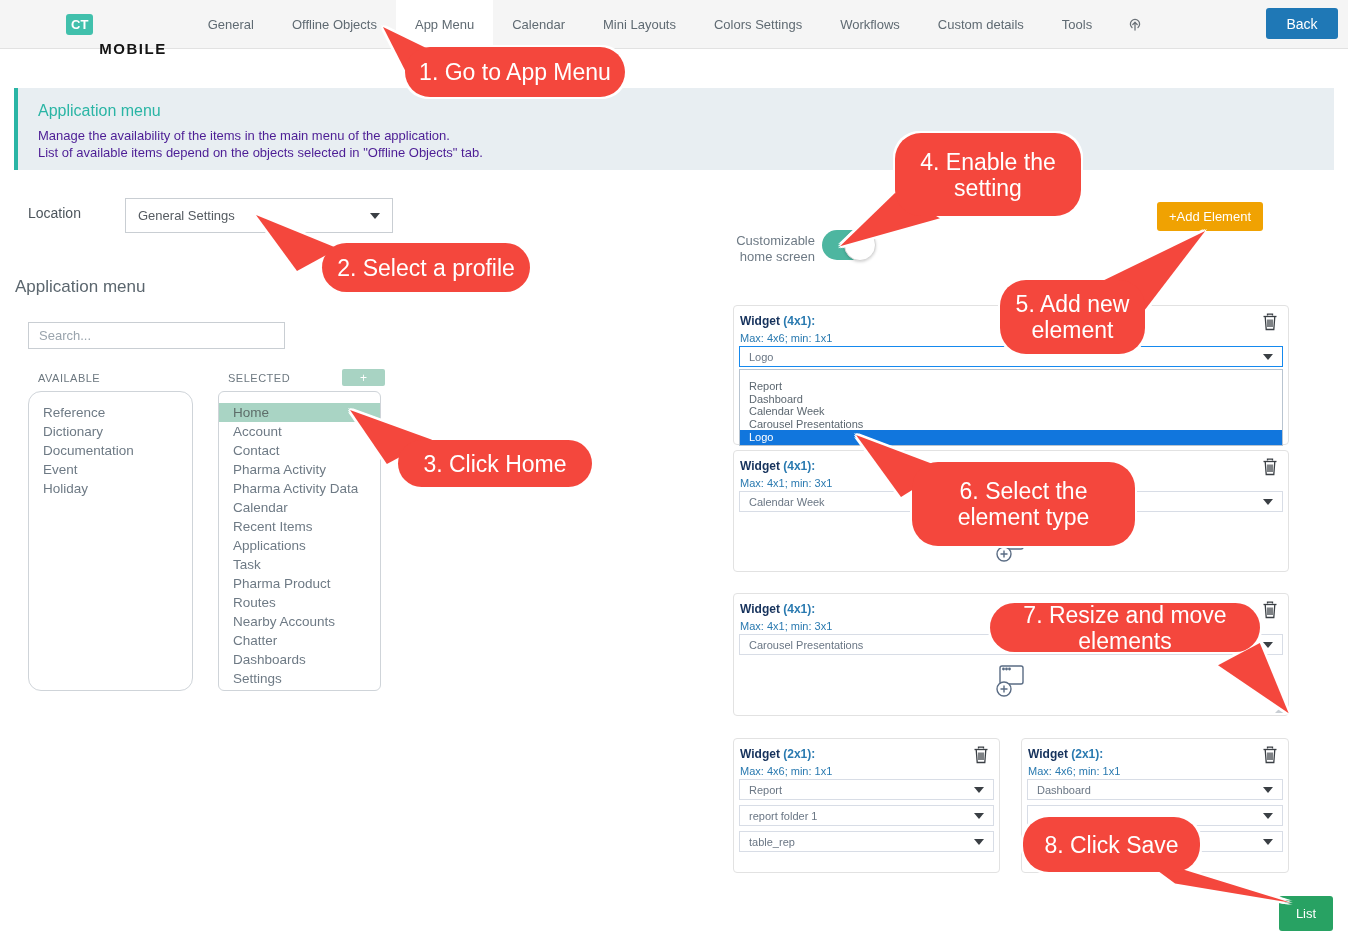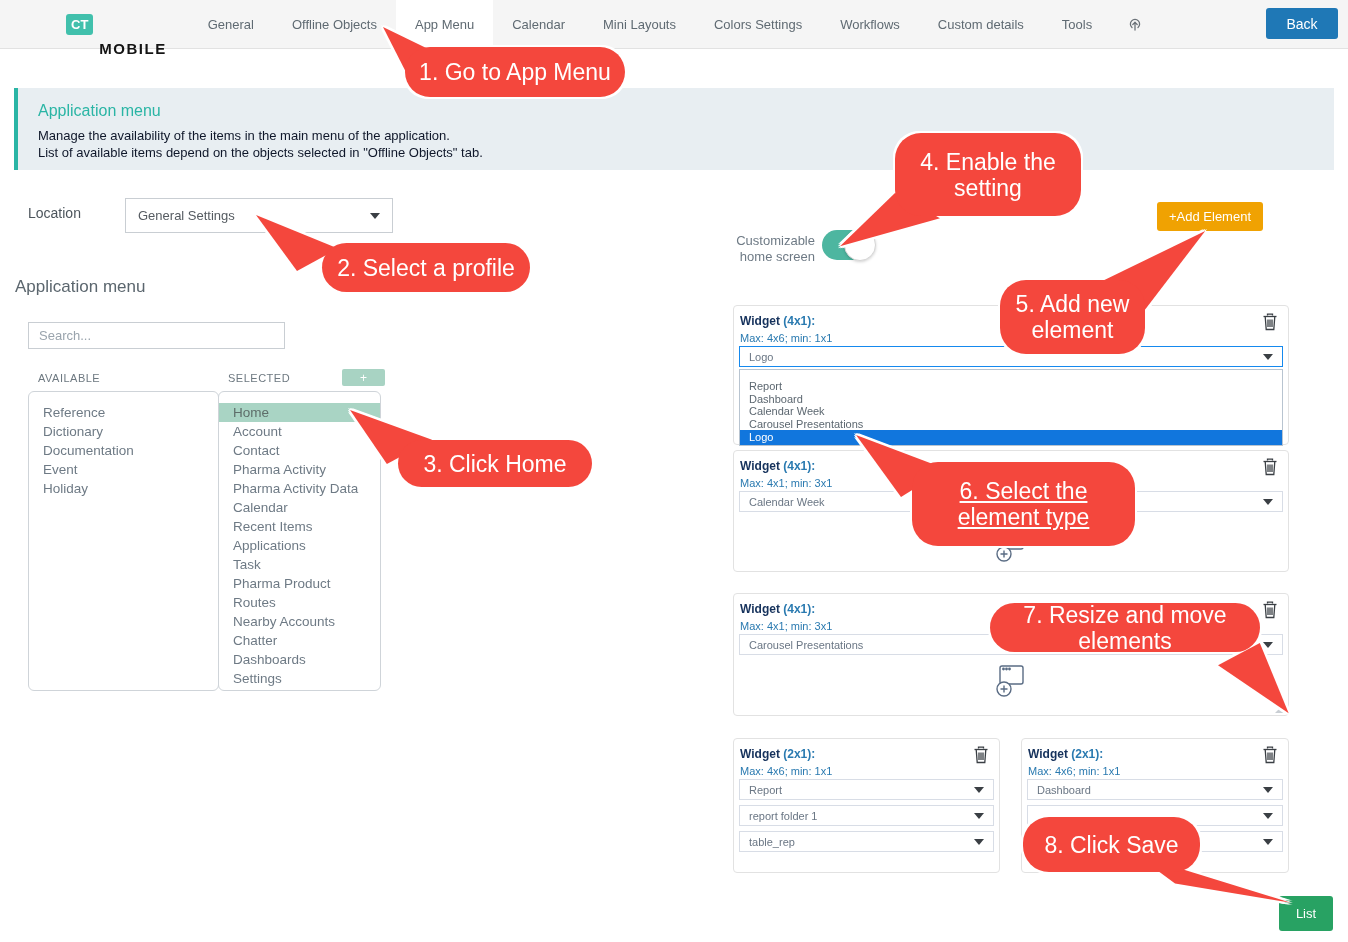--- a/index.html
+++ b/index.html
@@ -12,21 +12,21 @@
   .logo-text{font-weight:800;font-size:15px;letter-spacing:1.5px;color:#141414;margin-top:48px;}
   .tabs{display:flex;height:48px;margin-left:22px;}
   .tab{display:flex;align-items:center;padding:0 19px;font-size:13px;color:#5f6a72;white-space:nowrap;}
   .tab.active{background:#ffffff;}
   .cloud-wrap{margin-left:14px;display:flex;align-items:center;}
   .back-btn{position:absolute;right:10px;top:8px;width:72px;height:31px;background:#1f78b6;color:#fff;font-size:14px;border-radius:3px;display:flex;align-items:center;justify-content:center;}
 
   
   .banner{position:absolute;left:14px;top:88px;width:1320px;height:82px;background:#e8eef2;border-left:4px solid #2ab5a5;box-sizing:border-box;padding:14px 0 0 20px;}
   .banner-title{color:#2ab5a5;font-size:16px;margin-bottom:7px;}
-  .banner-line{color:#0f172a;font-size:13px;line-height:17px;}
+  .banner-line{color:#4c1d95;font-size:13px;line-height:17px;}
 
   
   .loc-label{position:absolute;left:28px;top:205px;font-size:14px;color:#4c555c;}
   .loc-select{position:absolute;left:125px;top:198px;width:268px;height:35px;border:1px solid #c9ced3;background:#fff;display:flex;align-items:center;padding:0 12px;box-sizing:border-box;font-size:13px;color:#555b61;}
   .caret{margin-left:auto;width:0;height:0;border-left:5px solid transparent;border-right:5px solid transparent;border-top:6px solid #3a3f44;}
 
   .section-heading{position:absolute;left:15px;top:277px;font-size:17px;color:#5b666e;}
 
   
   .search{position:absolute;left:28px;top:322px;width:257px;height:27px;border:1px solid #c9ced3;box-sizing:border-box;padding:0 10px;font-size:13px;color:#555;outline:none;background:#fff;}
@@ -110,21 +110,21 @@
     <span class="caret"></span>
   </div>
 
   <div class="section-heading">Application menu</div>
 
   <input class="search" placeholder="Search..." style="">
   <div class="col-label" style="left:38px;top:372px;">AVAILABLE</div>
   <div class="col-label" style="left:228px;top:372px;">SELECTED</div>
   <div class="plus-btn">+</div>
 
-  <div class="list-box" style="left:28px;width:191px;">
+  <div class="list-box" style="left:28px;width:165px;border-radius:13px;">
     <div class="list-item">Reference</div>
     <div class="list-item">Dictionary</div>
     <div class="list-item">Documentation</div>
     <div class="list-item">Event</div>
     <div class="list-item">Holiday</div>
   </div>
 
   <div class="list-box" style="left:218px;width:163px;">
     <div class="list-item selected">Home</div>
     <div class="list-item">Account</div>
@@ -320,21 +320,21 @@
   <div class="callout" style="left:1000px;top:231px;">
     <div class="tail" style="left:90px;top:0;width:120px;height:80px;clip-path:polygon(96% 0,0 70%,45% 100%);"></div>
     <div class="bubble" style="left:0;top:49px;width:145px;height:74px;">
       <span>5. Add new</span>
         <span>element</span>
     </div>
   </div>
 
   <div class="callout" style="left:856px;top:435px;">
     <div class="tail" style="left:0;top:0;width:90px;height:62px;clip-path:polygon(0 0,100% 55%,50% 100%);"></div>
-    <div class="bubble" style="left:56px;top:27px;width:223px;height:84px;text-decoration:underline;">
+    <div class="bubble" style="left:56px;top:27px;width:223px;height:84px;">
       <span>6. Select the</span>
         <span>element type</span>
     </div>
   </div>
 
   <div class="callout" style="left:990px;top:603px;">
     <div class="tail" style="left:228px;top:40px;width:76px;height:74px;clip-path:polygon(93% 95%,0 30%,55% 0);"></div>
     <div class="bubble" style="left:0;top:0;width:270px;height:49px;">
       <span>7. Resize and move</span>
         <span>elements</span>

